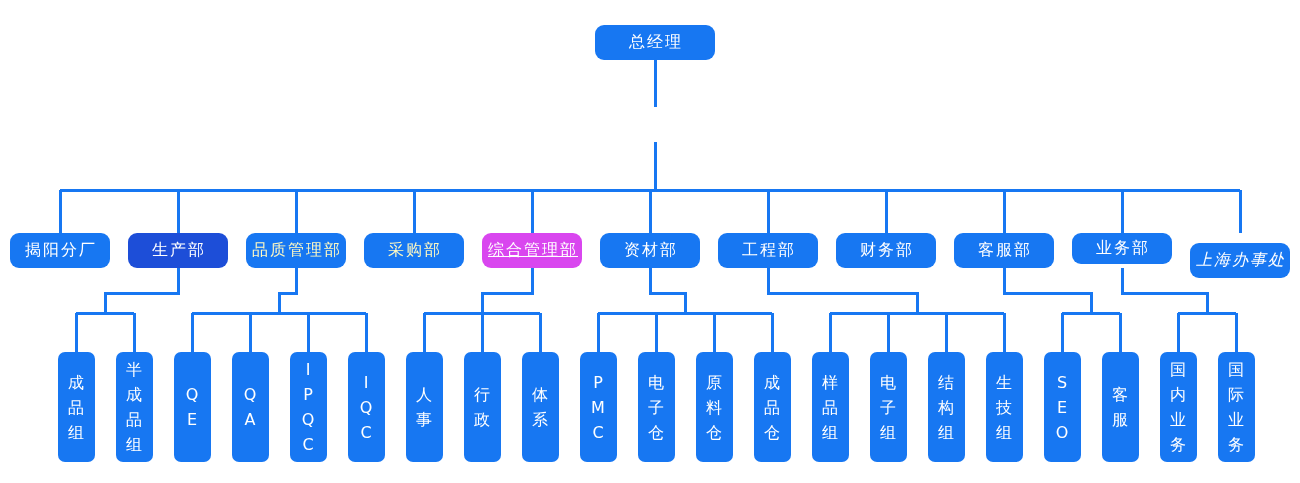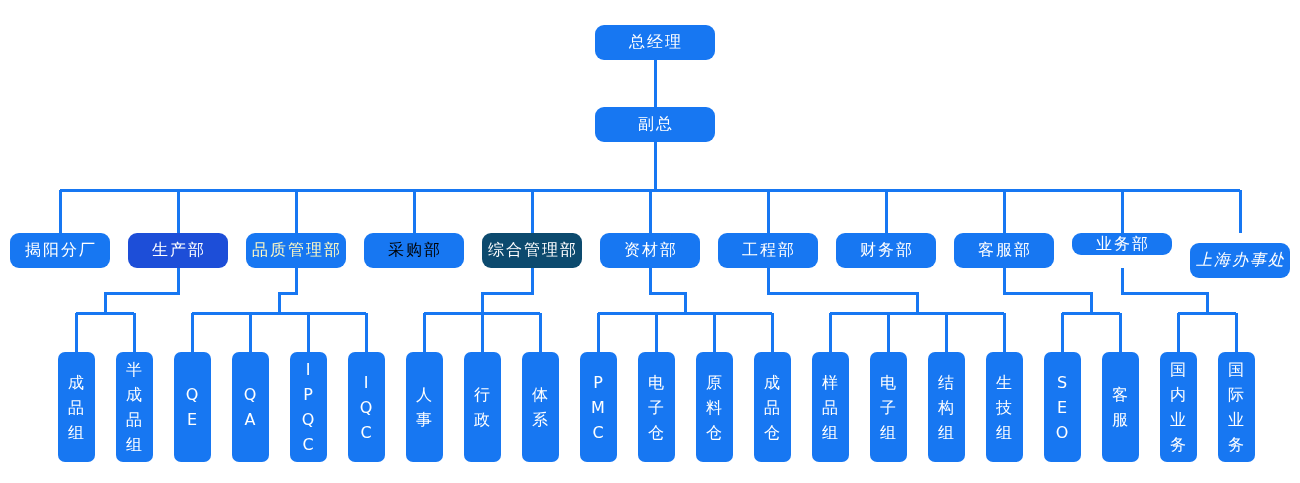--- a/index.html
+++ b/index.html
@@ -53,23 +53,20 @@
 
 <div class="canvas">
   <svg id="connector-svg" width="1300" height="483" viewBox="0 0 1300 483">
     <path id="connector-path" fill="none" stroke-width="3" stroke-linejoin="miter" shape-rendering="crispEdges" d="M655 60 V107 M655 142 V190 M60 190 H1240 M60 190 V233 M178 190 V233 M178 268 V293 H105 V313 M76 313 H134 M76 313 V352 M134 313 V352 M296 190 V233 M296 268 V293 H279 V313 M192 313 H366 M192 313 V352 M250 313 V352 M308 313 V352 M366 313 V352 M414 190 V233 M532 190 V233 M532 268 V293 H482 V313 M424 313 H540 M424 313 V352 M482 313 V352 M540 313 V352 M650 190 V233 M650 268 V293 H685 V313 M598 313 H772 M598 313 V352 M656 313 V352 M714 313 V352 M772 313 V352 M768 190 V233 M768 268 V293 H917 V313 M830 313 H1004 M830 313 V352 M888 313 V352 M946 313 V352 M1004 313 V352 M886 190 V233 M1004 190 V233 M1004 268 V293 H1091 V313 M1062 313 H1120 M1062 313 V352 M1120 313 V352 M1122 190 V233 M1122 268 V293 H1207 V313 M1178 313 H1236 M1178 313 V352 M1236 313 V352 M1240 190 V233" stroke="#1777f2"></path>
   </svg>
 
   <div class="node horiz" id="root-node" style="left:595px; top:25px; width:120px; height:35px;">
     <span>总经理</span>
   </div>
 
-  <div class="node horiz" id="deputy-node" style="left:595px; top:107px; width:120px; height:35px;">
-    <span>副总</span>
-  </div>
 
   <div id="dept-layer">
       <div class="node horiz" style="left: 10px; top: 233px; width: 100px; height: 35px; background: rgb(23, 119, 242); color: rgb(255, 255, 255); text-align: center;">
         <span>揭阳分厂</span>
       </div>
       <div class="node horiz" style="left: 128px; top: 233px; width: 100px; height: 35px; background: #1d4ed8; color: rgb(255, 255, 255);">
         <span>生产部</span>
       </div>
       <div class="node vert" style="left: 57.5px; top: 352px; width: 37px; height: 110px; background: rgb(23, 119, 242); color: rgb(255, 255, 255);">
         <span class="vchar">成</span>
@@ -97,24 +94,24 @@
         <span class="vchar">I</span>
         <span class="vchar">P</span>
         <span class="vchar">Q</span>
         <span class="vchar">C</span>
       </div>
       <div class="node vert" style="left: 347.5px; top: 352px; width: 37px; height: 110px; background: rgb(23, 119, 242); color: rgb(255, 255, 255);">
         <span class="vchar">I</span>
         <span class="vchar">Q</span>
         <span class="vchar">C</span>
       </div>
-      <div class="node horiz" style="left: 364px; top: 233px; width: 100px; height: 35px; background: rgb(23, 119, 242); color: #000000;">
+      <div class="node horiz" style="left: 364px; top: 233px; width: 100px; height: 35px; background: rgb(23, 119, 242); color: #fef9c3;">
         <span>采购部</span>
       </div>
-      <div class="node horiz" style="left: 482px; top: 233px; width: 100px; height: 35px; background: #0c4a6e; color: rgb(255, 255, 255);">
+      <div class="node horiz" style="left: 482px; top: 233px; width: 100px; height: 35px; background: #d946ef; color: rgb(255, 255, 255); text-decoration: underline;">
         <span>综合管理部</span>
       </div>
       <div class="node vert" style="left: 405.5px; top: 352px; width: 37px; height: 110px; background: rgb(23, 119, 242); color: rgb(255, 255, 255);">
         <span class="vchar">人</span>
         <span class="vchar">事</span>
       </div>
       <div class="node vert" style="left: 463.5px; top: 352px; width: 37px; height: 110px; background: rgb(23, 119, 242); color: rgb(255, 255, 255);">
         <span class="vchar">行</span>
         <span class="vchar">政</span>
       </div>
@@ -176,21 +173,21 @@
       </div>
       <div class="node vert" style="left: 1043.5px; top: 352px; width: 37px; height: 110px; background: rgb(23, 119, 242); color: rgb(255, 255, 255);">
         <span class="vchar">S</span>
         <span class="vchar">E</span>
         <span class="vchar">O</span>
       </div>
       <div class="node vert" style="left: 1101.5px; top: 352px; width: 37px; height: 110px; background: rgb(23, 119, 242); color: rgb(255, 255, 255);">
         <span class="vchar">客</span>
         <span class="vchar">服</span>
       </div>
-      <div class="node horiz" style="left: 1072px; top: 233px; width: 100px; height: 22px; background: rgb(23, 119, 242); color: rgb(255, 255, 255);">
+      <div class="node horiz" style="left: 1072px; top: 233px; width: 100px; height: 31px; background: rgb(23, 119, 242); color: rgb(255, 255, 255);">
         <span>业务部</span>
       </div>
       <div class="node vert" style="left: 1159.5px; top: 352px; width: 37px; height: 110px; background: rgb(23, 119, 242); color: rgb(255, 255, 255);">
         <span class="vchar">国</span>
         <span class="vchar">内</span>
         <span class="vchar">业</span>
         <span class="vchar">务</span>
       </div>
       <div class="node vert" style="left: 1217.5px; top: 352px; width: 37px; height: 110px; background: rgb(23, 119, 242); color: rgb(255, 255, 255);">
         <span class="vchar">国</span>

